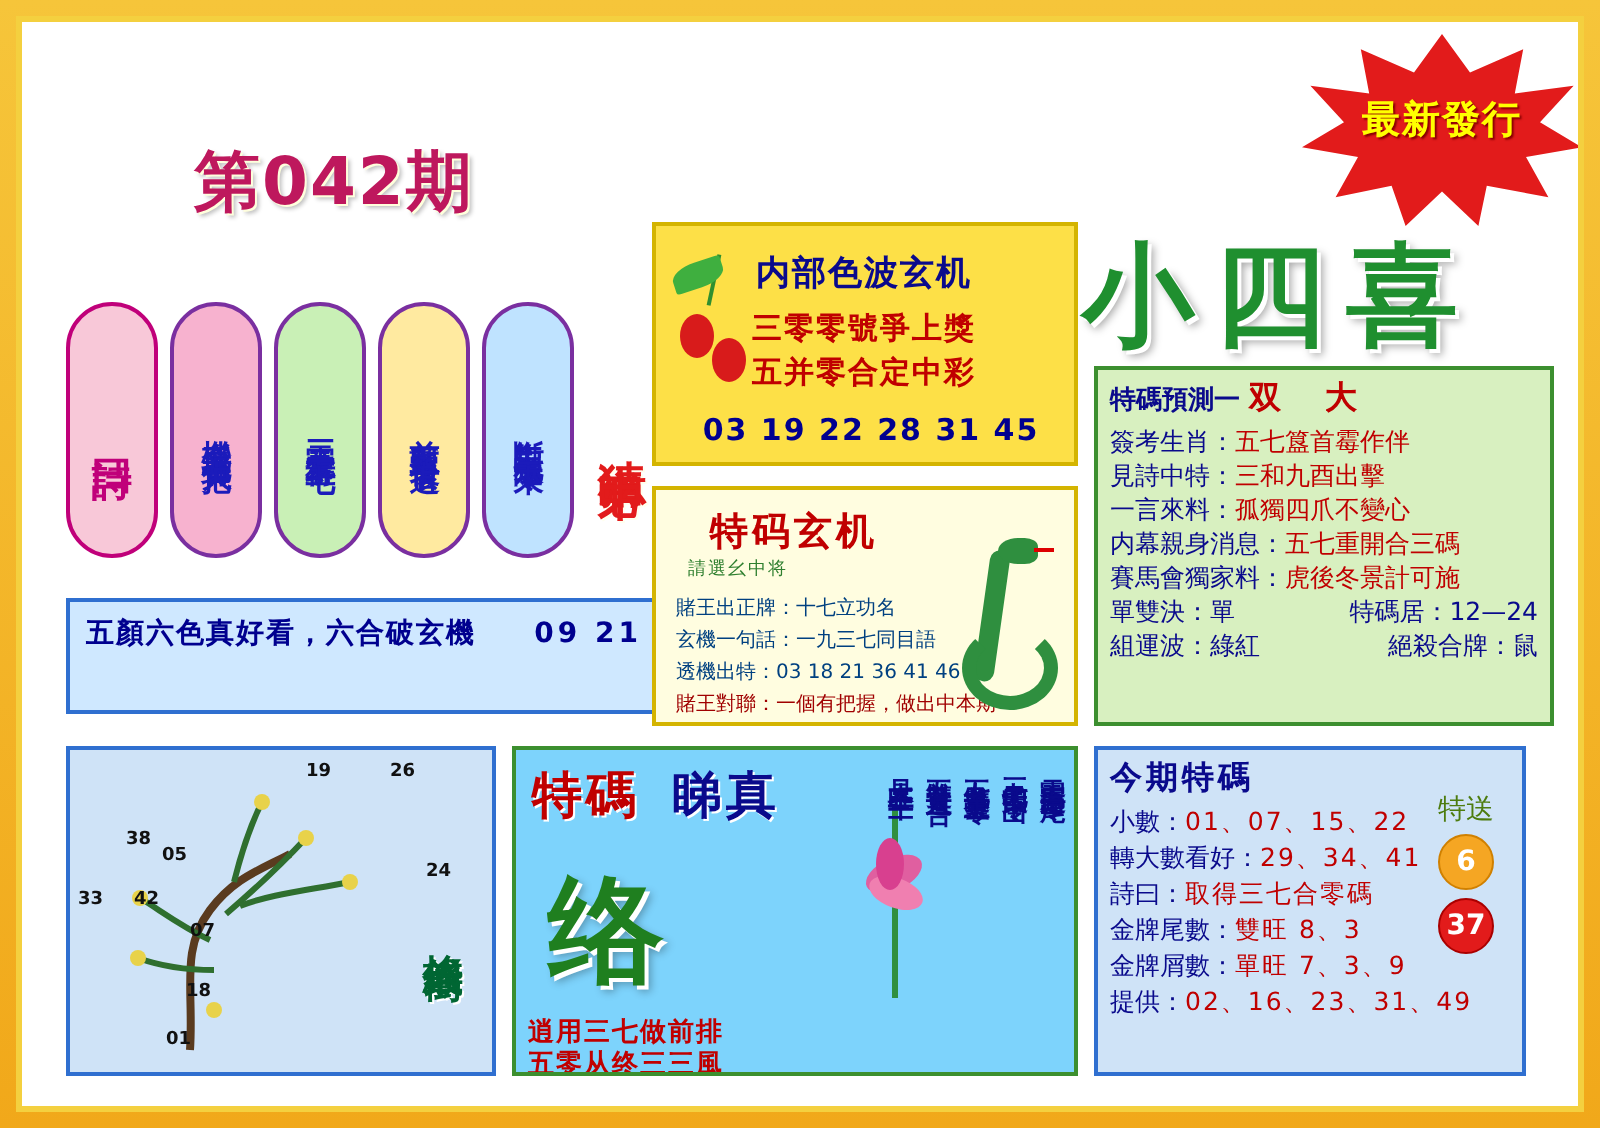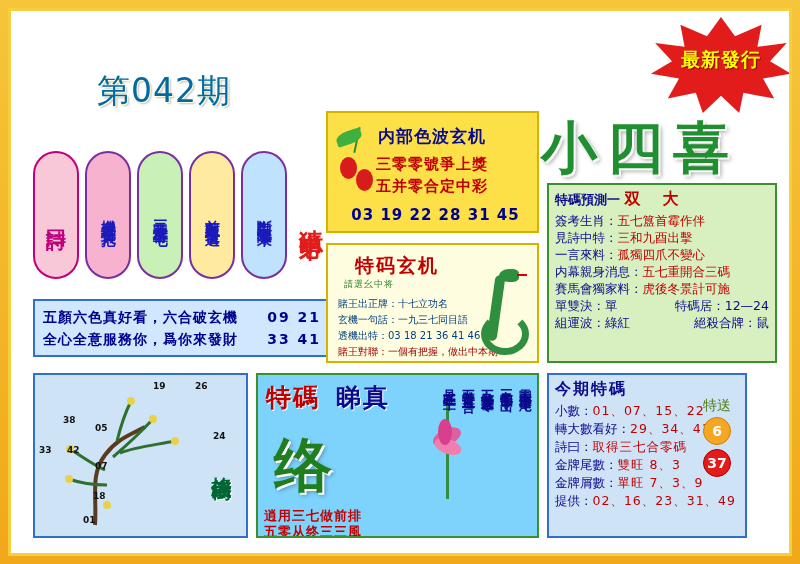--- a/index.html
+++ b/index.html
@@ -22,21 +22,21 @@
     width:784px;height:548px;
     background:#ffffff;
     border:3px solid #f4d03f;
     box-sizing:border-box;
     overflow:hidden;
   }
 
   
   .issue{
     position:absolute;left:86px;top:58px;
-    font-size:33px;font-weight:normal;color:#0369a1;
+    font-size:33px;font-weight:bold;color:#be185d;
     font-family:"DejaVu Sans","Liberation Sans",sans-serif;
     letter-spacing:1px;
     text-shadow:1px 1px 0 #ffd, 2px 2px 2px rgba(0,0,0,.25);
   }
   .logo{
     position:absolute;left:530px;top:100px;
     font-size:56px;font-weight:bold;
     color:#1f8f2f;
     letter-spacing:10px;
     text-shadow:2px 2px 0 #fff,3px 3px 4px rgba(0,0,0,.35);
@@ -170,21 +170,21 @@
   .vcol{writing-mode:vertical-rl;text-orientation:upright;font-size:13px;color:#0a0a8c;
         line-height:15px;letter-spacing:2px;height:150px;font-weight:bold;}
   .orchid{position:absolute;left:150px;top:18px;width:80px;height:110px;}
   .orchid .stalk{position:absolute;left:38px;top:10px;width:3px;height:96px;background:#2f8f3f;}
   .orchid .f1{position:absolute;left:24px;top:36px;width:30px;height:16px;background:#e05fa0;border-radius:50%;transform:rotate(-25deg);}
   .orchid .f2{position:absolute;left:26px;top:46px;width:28px;height:15px;background:#f07fb0;border-radius:50%;transform:rotate(20deg);}
   .orchid .f3{position:absolute;left:30px;top:26px;width:14px;height:26px;background:#d8408f;border-radius:50%;}
 
   
   .rbox{
-    position:absolute;left:536px;top:362px;width:200px;height:165px;
+    position:absolute;left:536px;top:362px;width:216px;height:165px;
     background:#cfe3f7;border:2px solid #2f6fd0;box-sizing:border-box;
     padding:4px 6px;
   }
   .rbox .title{font-size:16px;font-weight:bold;color:#0a0a8c;letter-spacing:2px;margin-bottom:2px;}
   .rbox .line{font-size:12.5px;color:#0a0a8c;line-height:18px;white-space:nowrap;}
   .rbox .line .v{color:#c00000;letter-spacing:1px;}
   .rbox .side{position:absolute;right:6px;top:22px;width:44px;text-align:center;}
   .rbox .side .s1{font-size:14px;font-weight:normal;color:#4d7c0f;line-height:16px;}
   .ball{
     width:26px;height:26px;border-radius:50%;background:#f5a623;
@@ -213,24 +213,20 @@
     <div class="pill p2">三零共享得五七</div>
     <div class="pill p3">前數五零後者退</div>
     <div class="pill p4">斷定三七隨零來</div>
     <div class="pill p5">猜中必中</div>
   </div>
 
   <div class="verse">
     <div class="line">
       <span class="t">五顏六色真好看，六合破玄機</span>
       <span class="n">09 21</span>
-    </div>
-    <div class="line">
-      <span class="t">全心全意服務你，爲你來發財</span>
-      <span class="n">33 41</span>
     </div>
   </div>
 
   <div class="cbox1">
     <div class="cherry">
       <div class="stem"></div>
           <div class="leaf"></div>
           <div class="b1"></div>
           <div class="b2"></div>
     </div>
@@ -297,21 +293,21 @@
       <circle cx="118" cy="44" r="4" fill="#e8d24a"></circle>
       <circle cx="140" cy="66" r="4" fill="#e8d24a"></circle>
       <circle cx="34" cy="104" r="4" fill="#e8d24a"></circle>
       <circle cx="96" cy="26" r="4" fill="#e8d24a"></circle>
       <circle cx="72" cy="130" r="4" fill="#e8d24a"></circle>
     </svg>
     <div class="lbl">搖錢樹</div>
     <div class="n" style="left:118px;top:6px">19</div>
     <div class="n" style="left:160px;top:6px">26</div>
     <div class="n" style="left:28px;top:40px">38</div>
-    <div class="n" style="left:60px;top:48px">05</div>
+    <div class="n" style="left:46px;top:48px">05</div>
     <div class="n" style="left:178px;top:56px">24</div>
     <div class="n" style="left:4px;top:70px">33</div>
     <div class="n" style="left:32px;top:70px">42</div>
     <div class="n" style="left:60px;top:86px">07</div>
     <div class="n" style="left:58px;top:116px">18</div>
     <div class="n" style="left:48px;top:140px">01</div>
   </div>
 
   <div class="cbox3">
     <div class="t-a">特碼</div>

